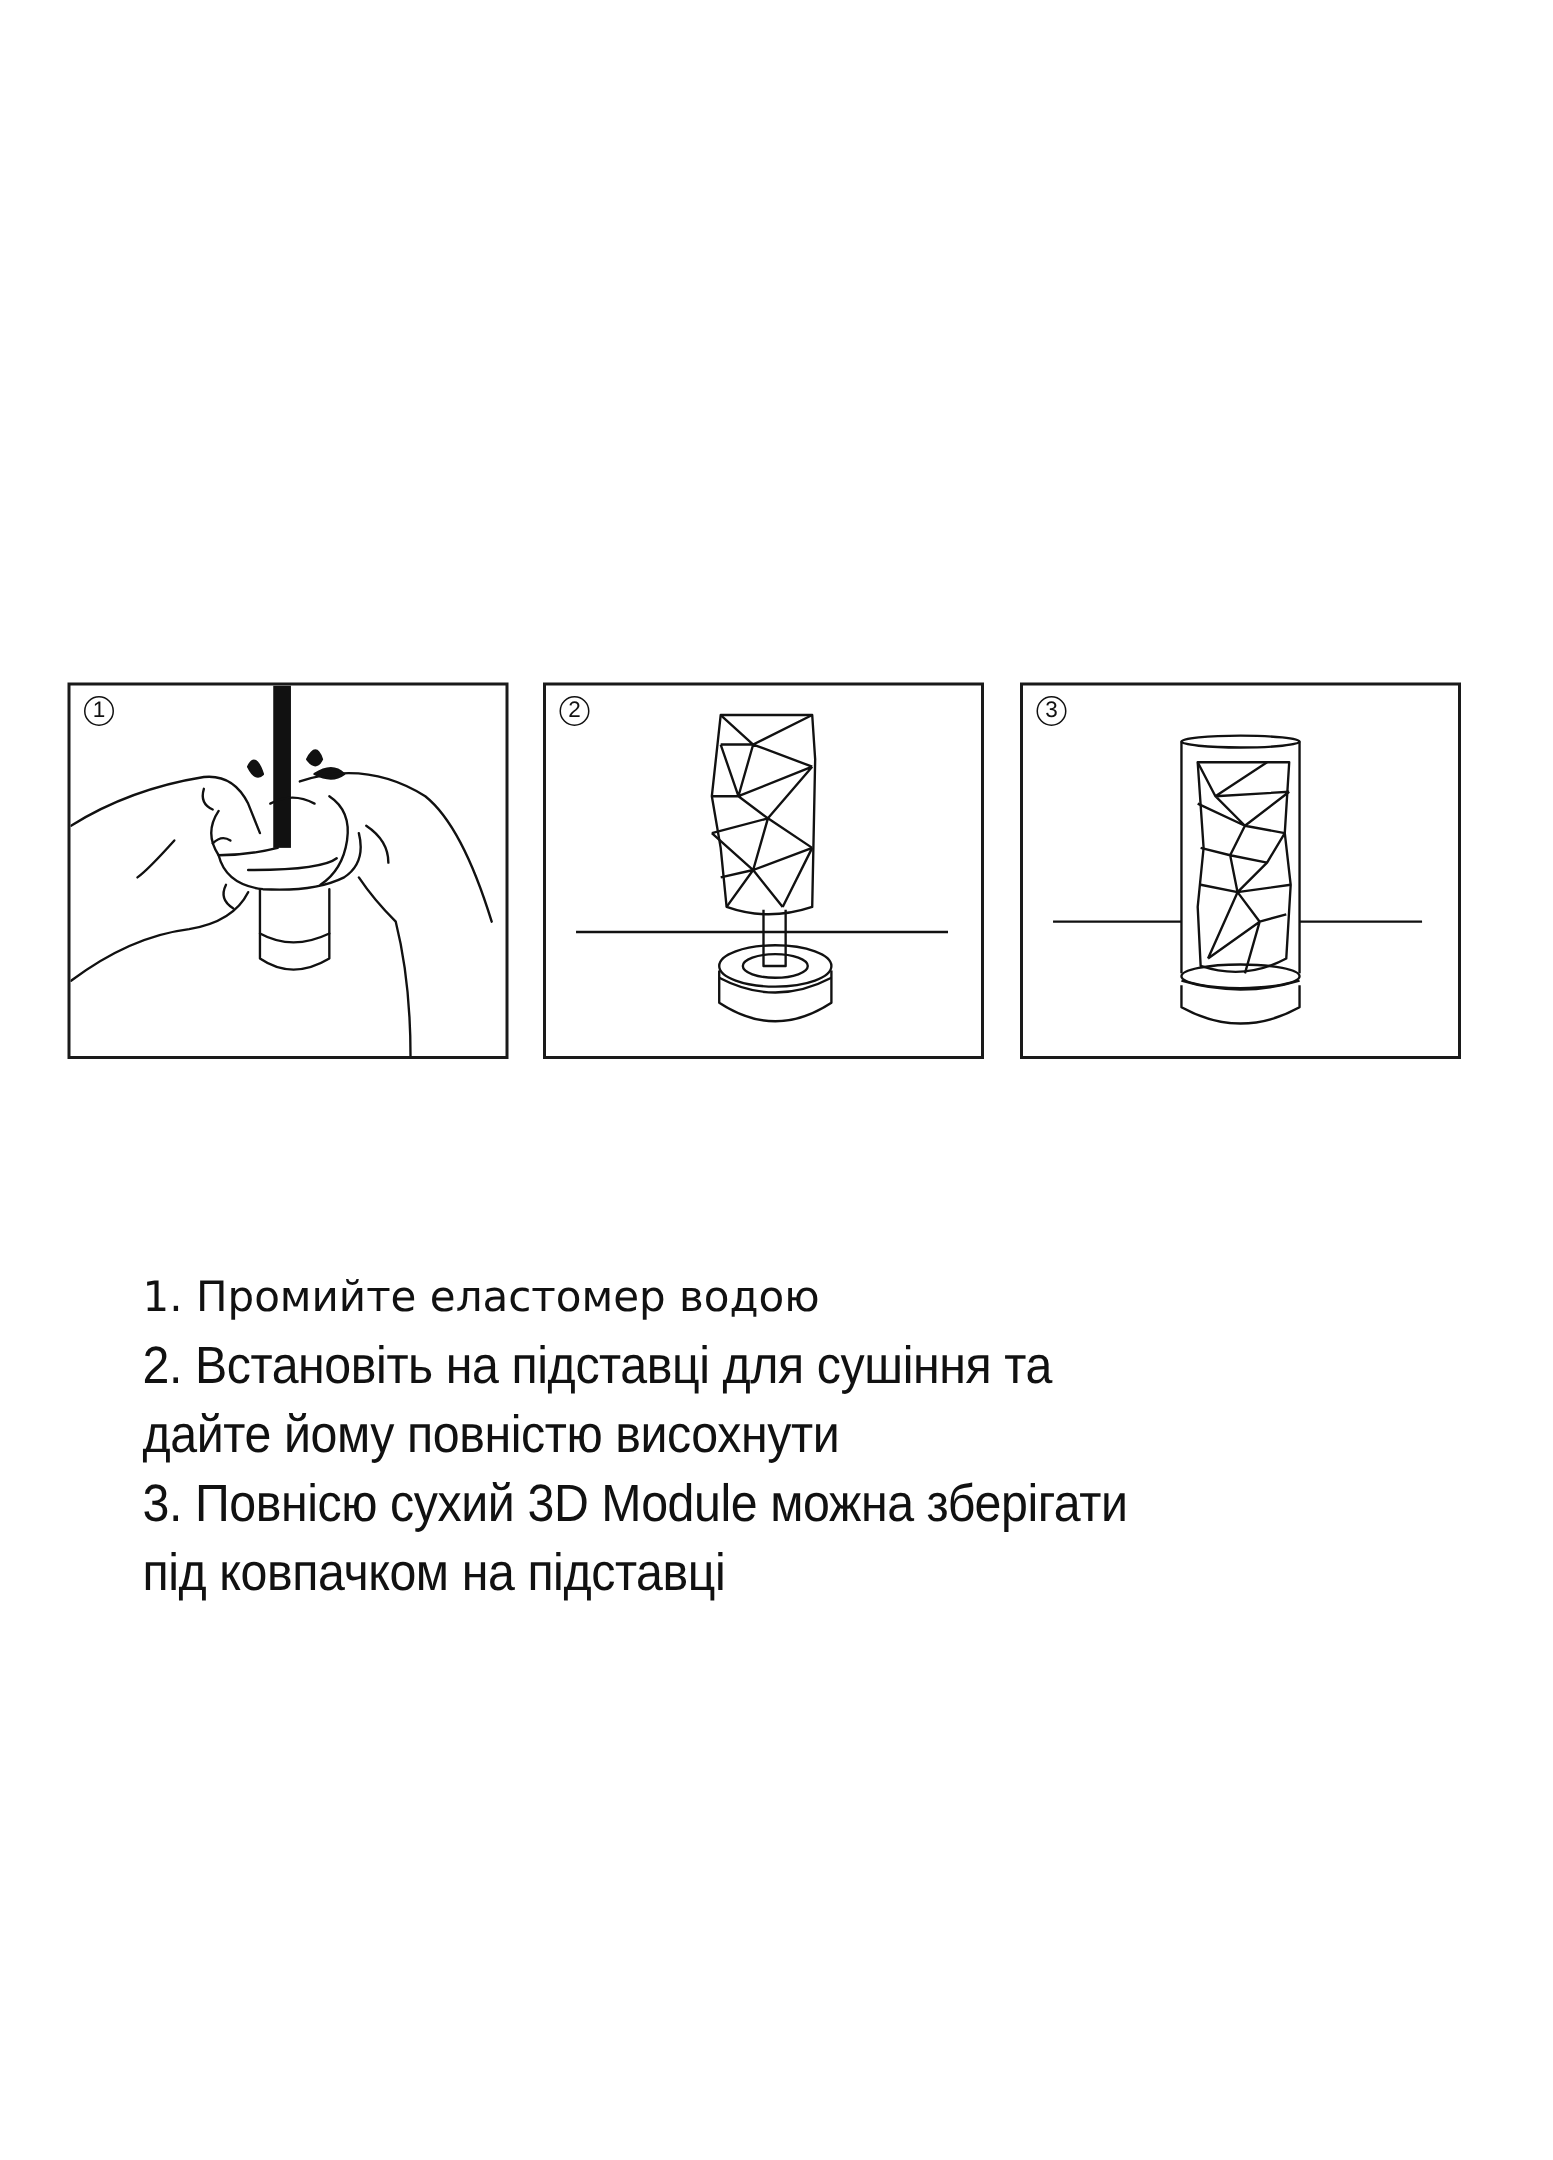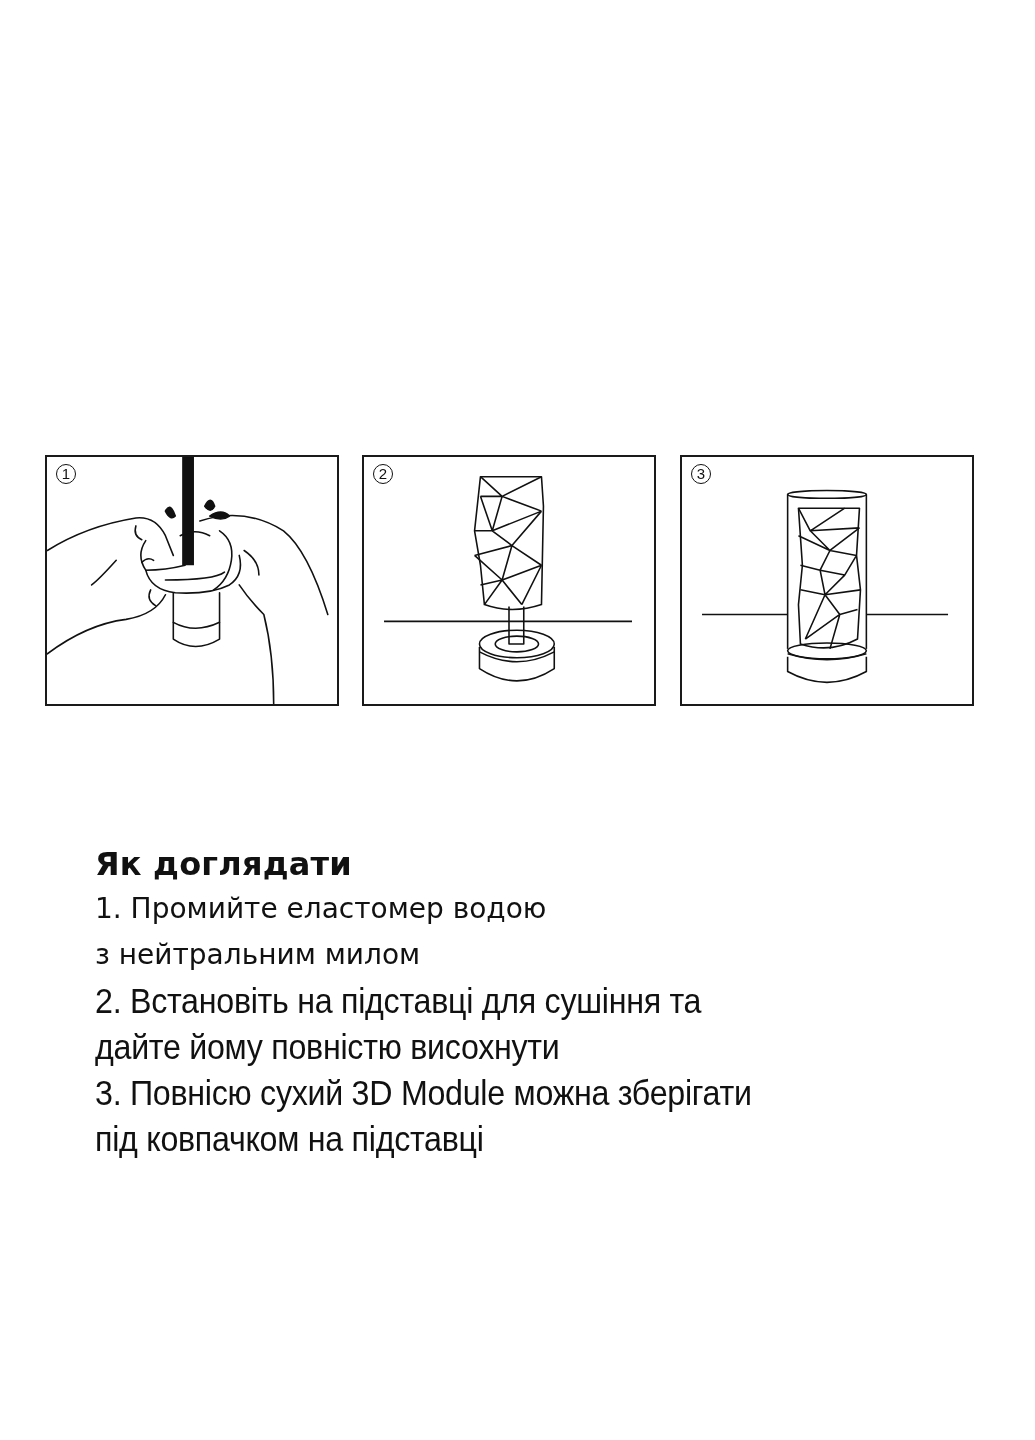--- a/index.html
+++ b/index.html
@@ -68,20 +68,18 @@
     <line x1="20" y1="160" x2="107" y2="160"></line>
     <line x1="187" y1="160" x2="270" y2="160"></line>
     <ellipse cx="147" cy="197" rx="40" ry="8"></ellipse>
     <path d="M107 200 Q147 212 187 200"></path>
     <path d="M107 203 L107 218 Q147 240 187 218 L187 203"></path>
   </svg>
   <div class="step-num">3</div>
 </div>
 
 <div class="care">
-  <h1>Як доглядати</h1>
   <div class="line">1. Промийте еластомер водою</div>
-  <div class="line">з нейтральним милом</div>
   <div class="line cond">2. Встановіть на підставці для сушіння та</div>
   <div class="line cond">дайте йому повністю висохнути</div>
   <div class="line cond">3. Повнісю сухий 3D Module можна зберігати</div>
   <div class="line cond">під ковпачком на підставці</div>
 </div>
 
 </body></html>

